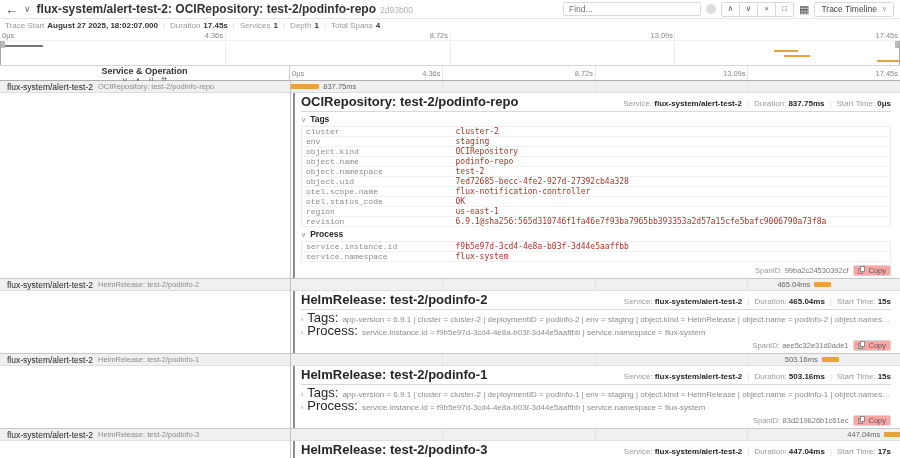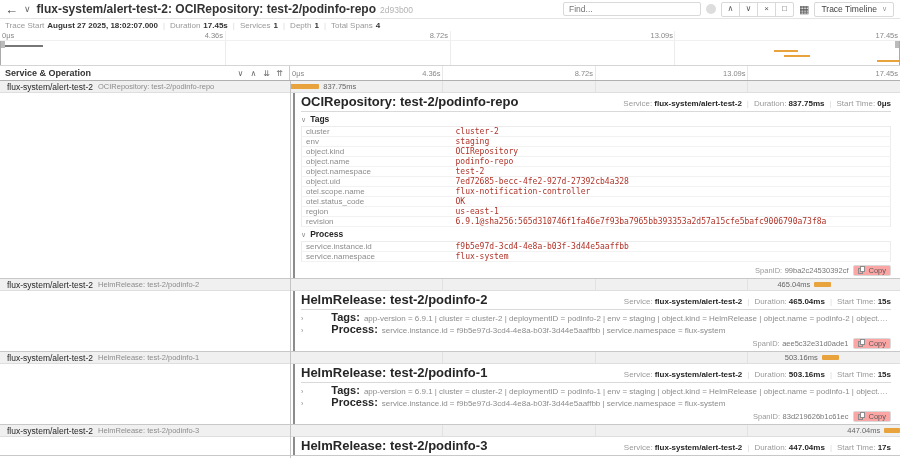--- a/index.html
+++ b/index.html
@@ -49,21 +49,21 @@
     background-size:1px 100%; background-position:25% 0,50% 0,75% 0; background-repeat:no-repeat; }
   .mini-span { position:absolute; height:2px; background:#e8a33d; }
   .mini-handle { position:absolute; top:0; bottom:0; width:4px; }
   .mini-handle.left { left:0; border-left:1px solid #aaa; }
   .mini-handle.right { right:0; border-right:1px solid #aaa; }
   .mini-handle::before { content:""; position:absolute; top:0; width:4px; height:7px; background:#bbb; }
   .mini-handle.left::before { left:0; } .mini-handle.right::before { right:0; }
   
   .grid-header { display:flex; height:15px; border-bottom:1px solid #b0b0b0; }
   .gh-left { width:290px; height:100%; display:flex; align-items:center; justify-content:space-between;
-    padding:0 5px; border-right:1px solid #ccc; }
+    padding:0 5px; border-right:1px solid #ccc;flex-direction:column; }
   .gh-title { font-size:9px; font-weight:700; color:#333; }
   .gh-icons { display:flex; gap:4px; }
   .gh-icons span { font-size:8px; color:#666; cursor:pointer; width:9px; text-align:center; }
   .gh-right { flex:1; position:relative; height:100%;
     background-image:linear-gradient(#e8e8e8,#e8e8e8),linear-gradient(#e8e8e8,#e8e8e8),linear-gradient(#e8e8e8,#e8e8e8);
     background-size:1px 100%; background-position:25% 0,50% 0,75% 0; background-repeat:no-repeat; }
   .gh-right .tick { line-height:15px; }
   
   .spans-area { position:relative; height:377px; overflow:hidden; }
   .col-divider { position:absolute; left:290px; top:0; bottom:0; width:1px; background:#c4c4c4; z-index:6; }
@@ -84,25 +84,25 @@
   .detail-header { display:flex; justify-content:space-between; align-items:baseline; }
   .detail-title { margin:0; font-size:13px; line-height:14px; font-weight:700; color:#262626; white-space:nowrap; }
   .meta { font-size:8px; color:#999; white-space:nowrap; }
   .m-val { color:#262626; font-weight:700; margin-left:2px; }
   .detail-hr { border:none; border-top:1px solid #d9d9d9; margin:2px 0; }
   .accordian { display:flex; align-items:center; gap:4px; padding:1px 0; line-height:9px; cursor:pointer; }
   .acc-chev { font-size:7px; color:#8c8c8c; }
   .acc-title { font-size:8.5px; font-weight:700; color:#262626; }
   .kv { width:100%; border-collapse:collapse; margin:1px 0 2px; border:1px solid #ececec; }
   .kv td { border-bottom:1px solid #f2f2f2; padding:1px 4px 0; font-size:8px; line-height:8px; vertical-align:top; }
-  .kv td.k { width:150px; color:#8c8c8c; }
+  .kv td.k { width:150px; color:#8c8c8c;font-family:Liberation Mono, monospace; }
   .kv td.v { font-family:"DejaVu Sans Mono", monospace; color:#b13228; word-break:break-all; }
   .acc-line { display:flex; align-items:baseline; gap:4px; padding:1px 0; line-height:9px;
     white-space:nowrap; overflow:hidden; cursor:pointer; }
-  .acc-line .acc-label { font-size:11px; font-weight:700; color:#262626;margin-left:24px; }
+  .acc-line .acc-label { font-size:13px; font-weight:400; color:#262626; }
   .acc-summary { font-size:8px; color:#8c8c8c; overflow:hidden; text-overflow:ellipsis; flex:1; }
   .spanid-row { display:flex; justify-content:flex-end; align-items:center; gap:5px; margin-top:1px; height:12px; }
   .spanid-lbl { font-size:7.5px; color:#999; }
   .spanid-val { font-size:7.5px; color:#777; }
   .copy-btn { display:flex; align-items:center; gap:3px; height:11px; border:1px solid #d9d9d9;
     border-radius:2px; background:#fca5a5; color:#595959; font-size:7.5px; padding:0 4px; cursor:pointer;
     font-family:"Liberation Sans",sans-serif; }
 </style>
 </head>
 <body>

